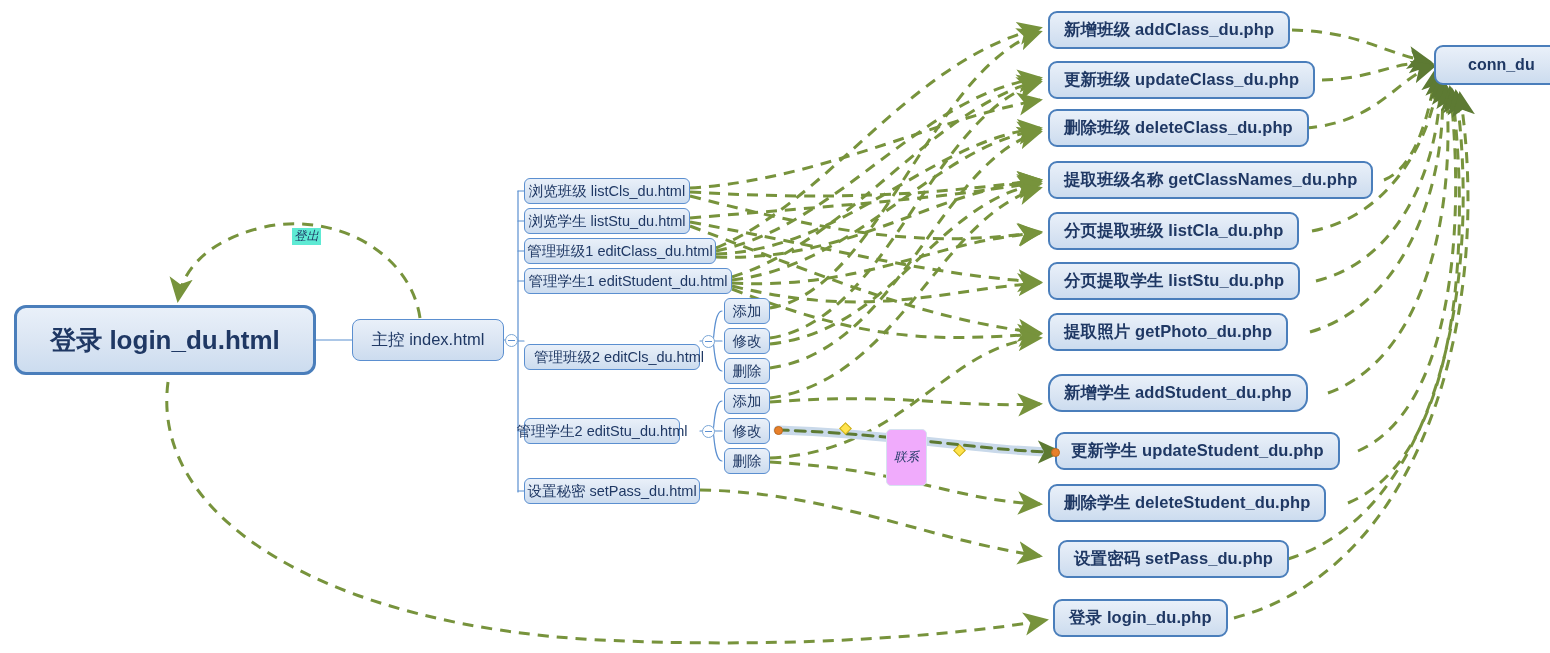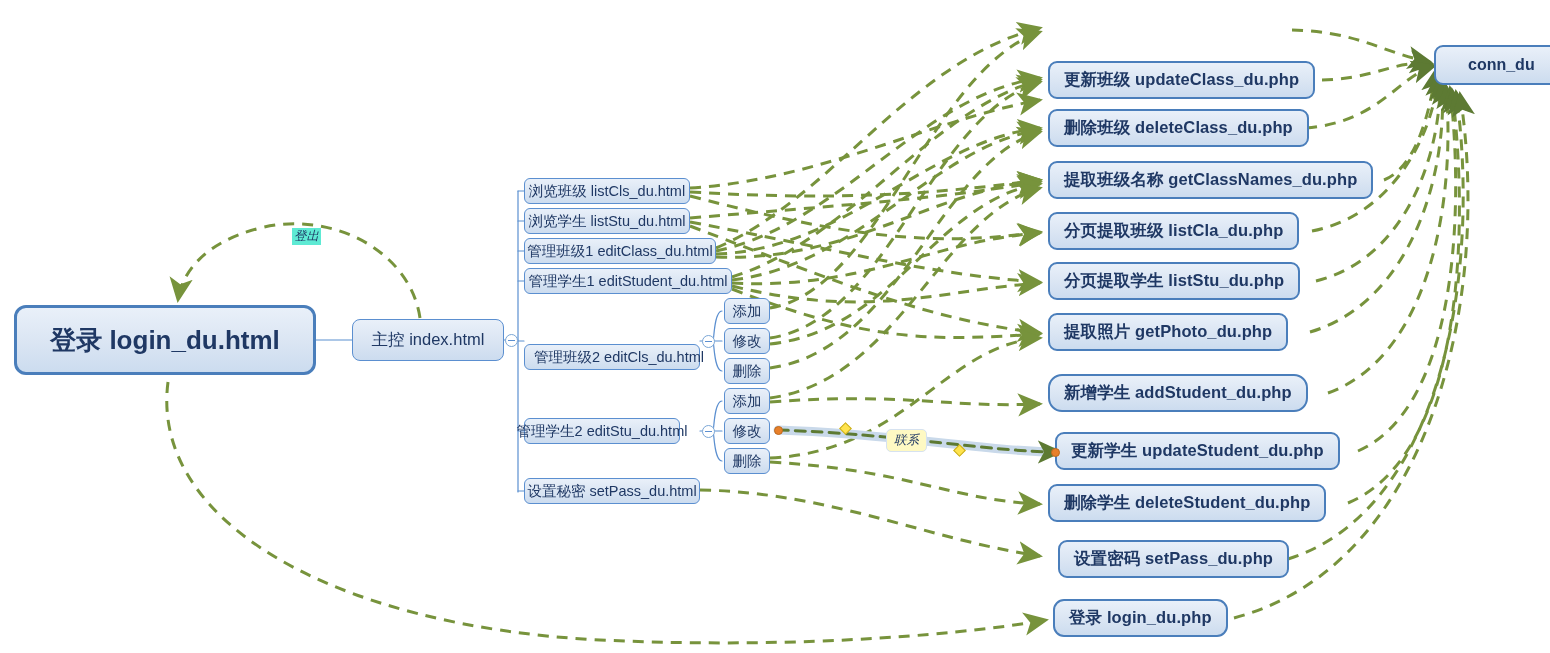--- a/index.html
+++ b/index.html
@@ -27,21 +27,21 @@
           border:3px solid #4a7ebb;border-radius:12px;}
   
   .n-index{height:42px;padding:0 12px;font-size:16.5px;font-weight:400;
            border:1.6px solid #5b8fd0;border-radius:8px;}
   
   .n-conn{height:40px;padding:0 32px;font-size:16px;font-weight:bold;
           border:2px solid #4a7ebb;border-radius:9px;}
 
   .edge-label{position:absolute;font-size:12.5px;font-style:italic;color:#1f3864;
               background:#5eead4;padding:0 2px;white-space:nowrap;}
-  .edge-label.boxed{background:#fef9c3;border-radius:5px;padding:2px 7px;
+  .edge-label.boxed{background:#f0abfc;border-radius:5px;padding:19px 7px;
                     border:1px solid #d6e2f0;font-size:12.5px;}
 
   .collapse{position:absolute;width:13px;height:13px;border-radius:50%;
             border:1px solid #7aa6d6;background:#ffffff;box-sizing:border-box;}
   .collapse::before{content:"";position:absolute;left:2px;top:5px;width:7px;height:1px;
                     background:#5b8fd0;}
   .dotEnd{position:absolute;width:9px;height:9px;border-radius:50%;
           background:#e8802a;border:1px solid #c06a1d;box-sizing:border-box;}
   .diamond{position:absolute;width:9px;height:9px;background:#ffe34d;
            border:1px solid #c8ad1f;transform:rotate(45deg);box-sizing:border-box;}
@@ -161,31 +161,32 @@
   <div class="collapse" style="left:702px;top:425px;"></div>
 
   <div class="node n-chip" style="left:724px;top:298px;">添加</div>
   <div class="node n-chip" style="left:724px;top:328px;">修改</div>
   <div class="node n-chip" style="left:724px;top:358px;">删除</div>
 
   <div class="node n-chip" style="left:724px;top:388px;">添加</div>
   <div class="node n-chip" style="left:724px;top:418px;">修改</div>
   <div class="node n-chip" style="left:724px;top:448px;">删除</div>
 
+  <div class="node n-php" style="left:1048px;top:11px;">新增班级 addClass_du.php</div>
   <div class="node n-php" style="left:1048px;top:61px;">更新班级 updateClass_du.php</div>
   <div class="node n-php" style="left:1048px;top:109px;">删除班级 deleteClass_du.php</div>
   <div class="node n-php" style="left:1048px;top:161px;">提取班级名称 getClassNames_du.php</div>
   <div class="node n-php" style="left:1048px;top:212px;">分页提取班级 listCla_du.php</div>
   <div class="node n-php" style="left:1048px;top:262px;">分页提取学生 listStu_du.php</div>
   <div class="node n-php" style="left:1048px;top:313px;">提取照片 getPhoto_du.php</div>
   <div class="node n-php" style="left:1048px;top:374px;border-radius:14px;">新增学生 addStudent_du.php</div>
   <div class="node n-php" style="left:1055px;top:432px;">更新学生 updateStudent_du.php</div>
   <div class="node n-php" style="left:1048px;top:484px;">删除学生 deleteStudent_du.php</div>
   <div class="node n-php" style="left:1058px;top:540px;">设置密码 setPass_du.php</div>
-  <div class="node n-php" style="left:1053px;top:599px;border-radius:11px;">登录 login_du.php</div>
+  <div class="node n-php" style="left:1053px;top:599px;">登录 login_du.php</div>
 
   <div class="node n-conn" style="left:1434px;top:45px;">conn_du</div>
 
   <div class="edge-label" style="left:292px;top:228px;">登出</div>
   <div class="edge-label boxed" style="left:886px;top:429px;">联系</div>
 
   <div class="dotEnd" style="left:774px;top:426px;"></div>
   <div class="dotEnd" style="left:1051px;top:448px;"></div>
   <div class="diamond" style="left:841px;top:424px;"></div>
   <div class="diamond" style="left:955px;top:446px;"></div>

